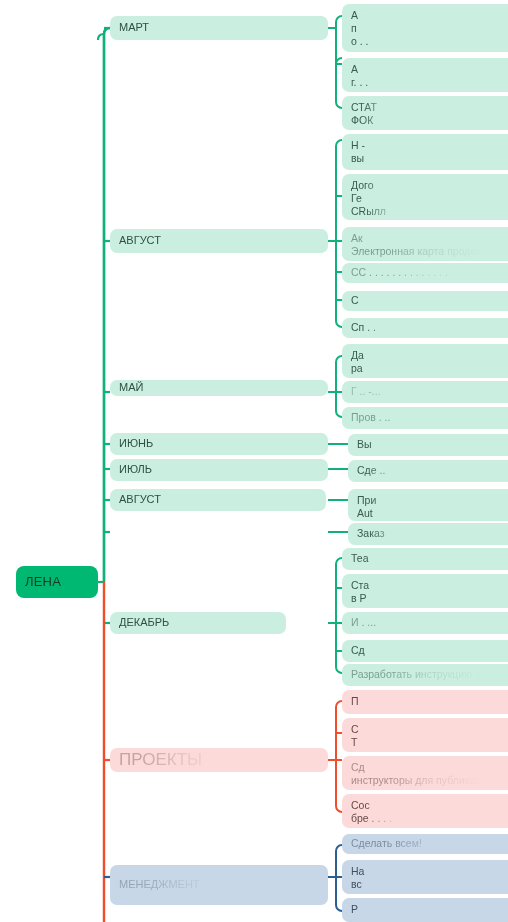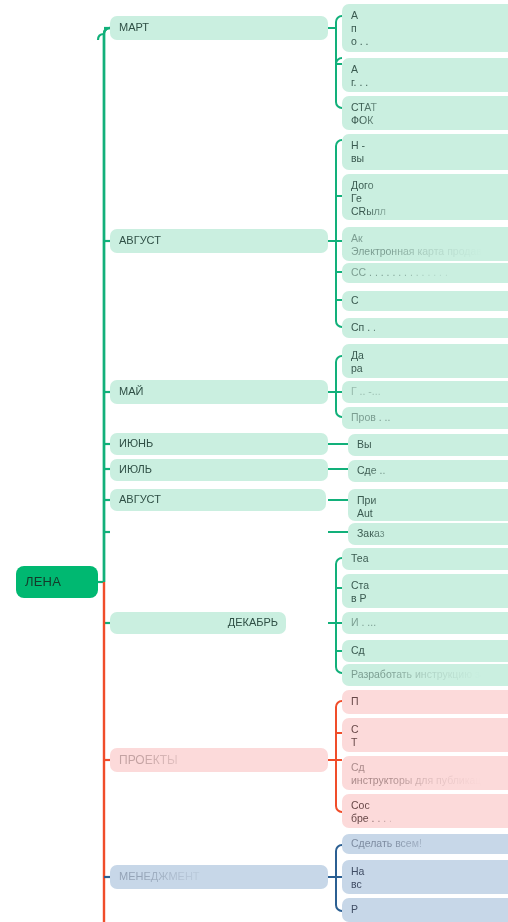--- a/index.html
+++ b/index.html
@@ -52,21 +52,21 @@
     font-size: 11px;
   }
   .node-green-dim {
     background: #caefe0;
     color: rgba(47,79,69,0.93);
     font-size: 10.5px;
   }
   .node-pink {
     background: #fcdada;
     color: #5a3b3b;
-    font-size: 12px;
+    font-size: 17px;
   }
   .node-pink-dim {
     background: #fcdada;
     color: rgba(90,59,59,0.93);
     font-size: 10.5px;
   }
   .node-blue {
     background: #c7d7e8;
     color: #36435a;
     font-size: 11px;
@@ -164,38 +164,38 @@
   </div>
 
   <div class="node node-green" style="left:110px; top:16px; width:218px; height:24px;">
     <span class="node-label">МАРТ</span>
   </div>
 
   <div class="node node-green" style="left:110px; top:229px; width:218px; height:24px;">
     <span class="node-label">АВГУСТ</span>
   </div>
 
-  <div class="node node-green" style="left:110px; top:380px; width:218px; height:24px;">
+  <div class="node node-green" style="left:110px; top:380px; width:218px; height:16px;">
     <span class="node-label">МАЙ</span>
   </div>
 
   <div class="node node-green" style="left:110px; top:433px; width:218px; height:22px;">
     <span class="node-label">ИЮНЬ</span>
   </div>
 
   <div class="node node-green" style="left:110px; top:459px; width:218px; height:22px;align-items:flex-end;">
     <span class="node-label">ИЮЛЬ</span>
   </div>
 
   <div class="node node-green" style="left:110px; top:489px; width:216px; height:22px;">
     <span class="node-label">АВГУСТ</span>
   </div>
 
 
-  <div class="node node-green" style="left:110px; top:612px; width:176px; height:22px;text-align:right;">
+  <div class="node node-green" style="left:110px; top:612px; width:176px; height:22px;">
     <span class="node-label">ДЕКАБРЬ</span>
   </div>
 
   <div class="node node-green-dim node-multiline" style="left:342px; top:4px; width:180px; height:48px;">
     <span class="node-label fade-1">А
 п
 о               .      .</span>
   </div>
 
   <div class="node node-green-dim node-multiline" style="left:342px; top:58px; width:180px; height:34px;">
@@ -303,21 +303,21 @@
   <div class="node node-pink-dim node-multiline" style="left:342px; top:756px; width:180px; height:34px;">
     <span class="node-label fade-4">Сд
 инструкторы для публикации</span>
   </div>
 
   <div class="node node-pink-dim node-multiline" style="left:342px; top:794px; width:180px; height:34px;">
     <span class="node-label fade-2">Сос
 бре . .               . .</span>
   </div>
 
-  <div class="node node-blue" style="left:110px; top:865px; width:218px; height:24px;">
+  <div class="node node-blue" style="left:110px; top:865px; width:218px; height:40px;">
     <span class="node-label fade-5">МЕНЕДЖМЕНТ</span>
   </div>
 
   <div class="node node-blue-dim" style="left:342px; top:834px; width:180px; height:20px;">
     <span class="node-label fade-4">Сделать всем!</span>
   </div>
 
   <div class="node node-blue-dim node-multiline" style="left:342px; top:860px; width:180px; height:34px;">
     <span class="node-label fade-2">На
 вс</span>

